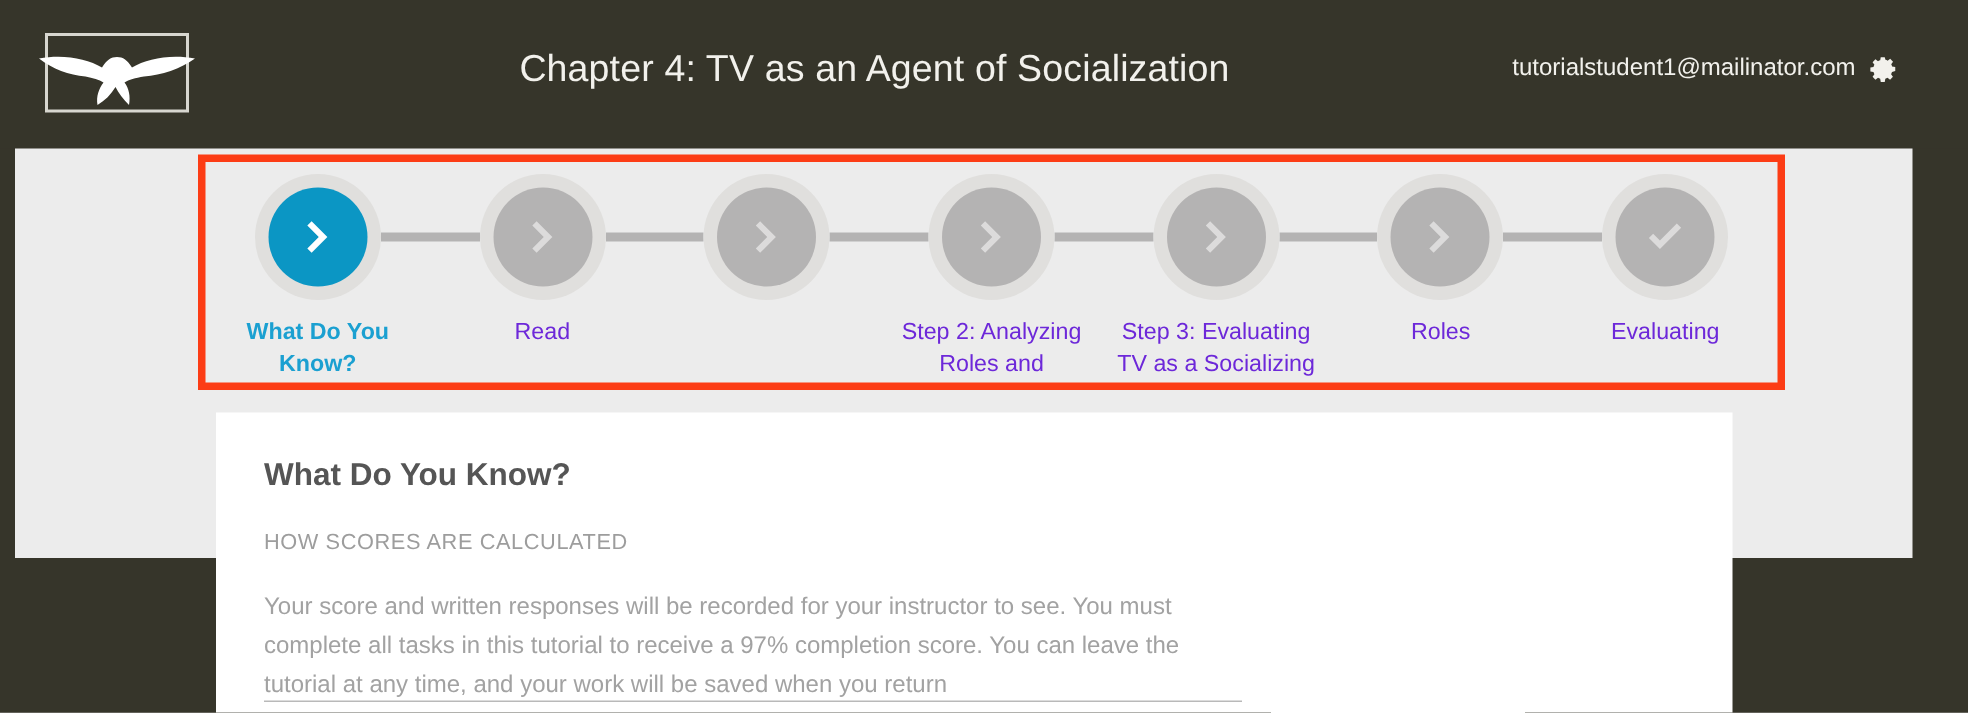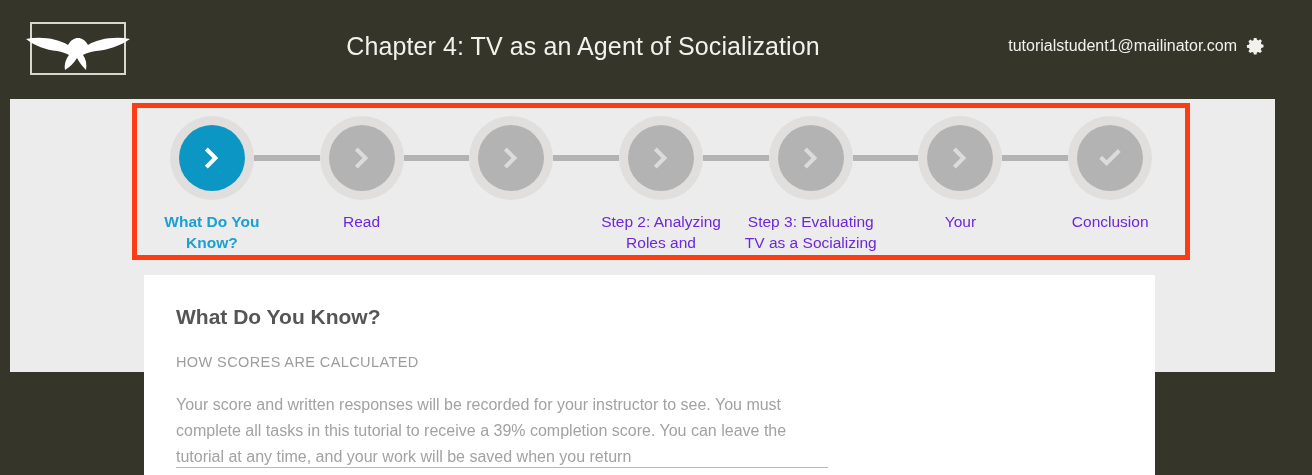--- a/index.html
+++ b/index.html
@@ -287,36 +287,36 @@
         </div>
         <div class="connector" style="left: 715.714px; width: 65.7143px;"></div>
         <div class="step">
           <div class="step-circle">
             <div class="step-inner">
               <svg class="chev" viewBox="0 0 24 24">
                 <path fill="#dcdbdb" d="M8.6 3.6 6.3 5.9l6.1 6.1-6.1 6.1 2.3 2.3 8.4-8.4z"></path>
               </svg>
             </div>
           </div>
-          <div class="step-label">Your</div>
+          <div class="step-label">Roles</div>
         </div>
         <div class="connector" style="left: 865.429px; width: 65.7143px;"></div>
         <div class="step">
           <div class="step-circle">
             <div class="step-inner">
               <svg class="chev" viewBox="0 0 24 24">
                 <path fill="#dcdbdb" d="M9.3 18.4 3.4 12.5l2.3-2.3 3.6 3.6 9-9 2.3 2.3z"></path>
               </svg>
             </div>
           </div>
-          <div class="step-label">Conclusion</div>
+          <div class="step-label">Evaluating</div>
         </div>
       </div>
   </div>
 
   <div class="content-card">
     <div class="card-title">What Do You Know?</div>
     <div class="card-subtitle">HOW SCORES ARE CALCULATED</div>
-    <div class="card-paragraph">Your score and written responses will be recorded for your instructor to see. You must complete all tasks in this tutorial to receive a 39% completion score. You can leave the tutorial at any time, and your work will be saved when you return</div>
+    <div class="card-paragraph">Your score and written responses will be recorded for your instructor to see. You must complete all tasks in this tutorial to receive a 97% completion score. You can leave the tutorial at any time, and your work will be saved when you return</div>
     <div class="card-divider"></div>
   </div>
 
 </div>
 
 </body></html>

